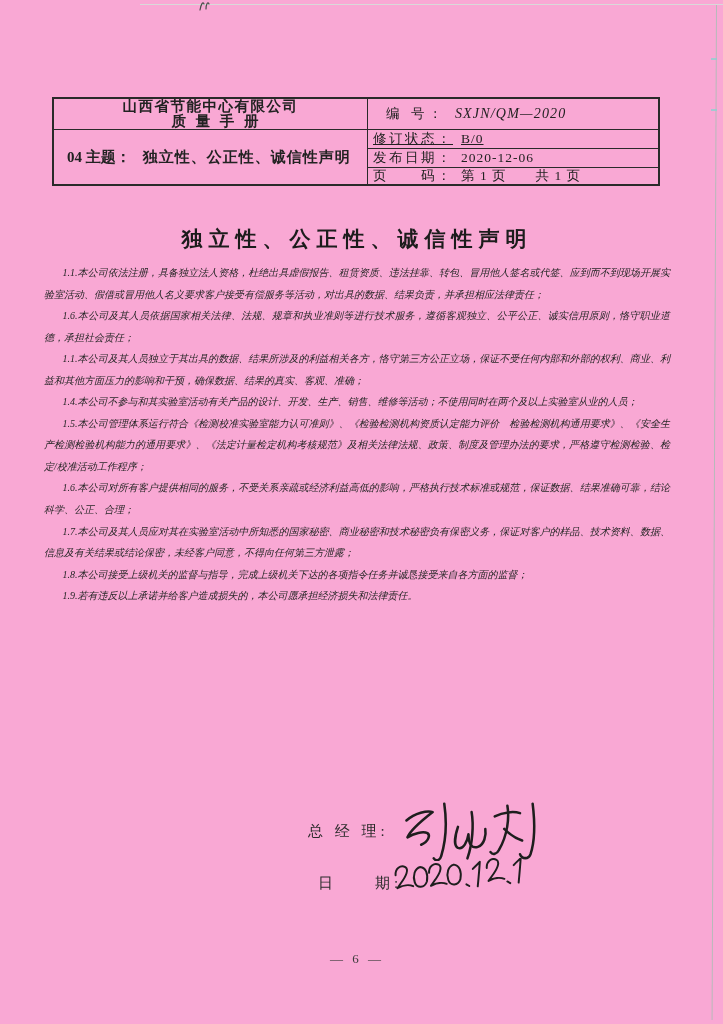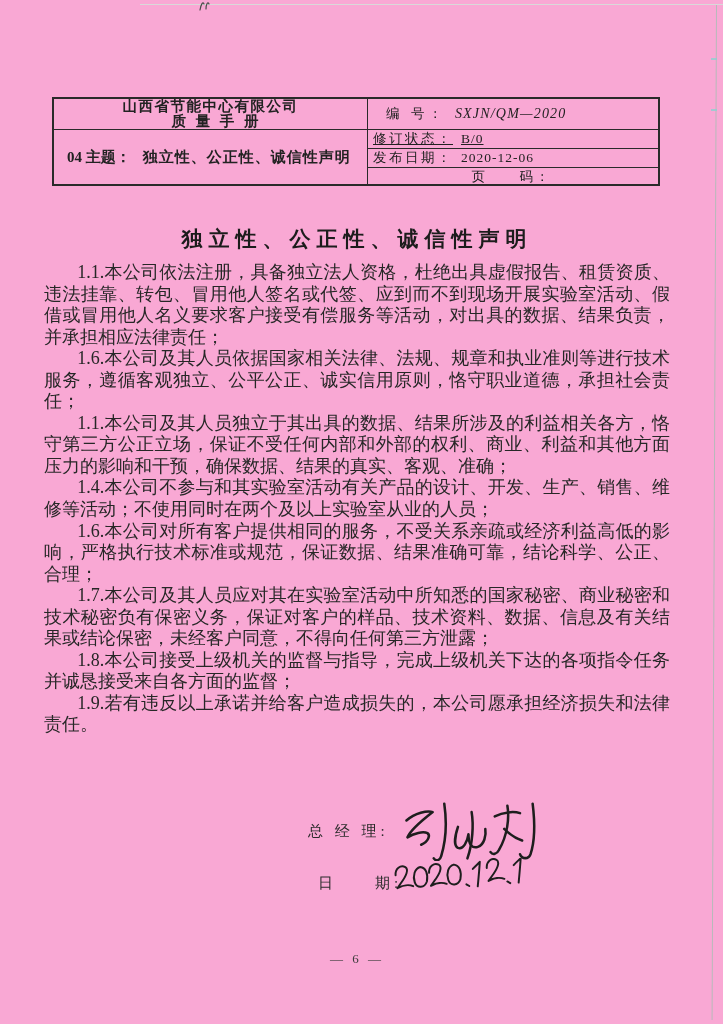--- a/index.html
+++ b/index.html
@@ -31,32 +31,32 @@
   .company-name{letter-spacing:1.5px;line-height:15px;}
   .manual-name{letter-spacing:3px;line-height:15px;margin-left:12px;}
   .cell-docno{grid-row:1;grid-column:2;border-bottom:1.5px solid #2a2a2a;padding-left:18px;}
   .docno-lbl{letter-spacing:4px;}
   .docno-val{font-style:italic;margin-left:9px;letter-spacing:1.2px;font-size:14px;}
   .cell-subject{grid-row:2/span 3;grid-column:1;border-right:1.5px solid #2a2a2a;padding-left:13px;font-weight:bold;font-size:15px;}
   .subject-lbl{flex:none;}
   .subject-val{margin-left:12px;letter-spacing:1px;flex:none;}
   .cell-rev{grid-row:2;grid-column:2;border-bottom:1.5px solid #2a2a2a;padding-left:5px;text-decoration:underline;}
   .cell-issue{grid-row:3;grid-column:2;border-bottom:1.5px solid #2a2a2a;padding-left:5px;}
-  .cell-page{grid-row:4;grid-column:2;padding-left:5px;flex-direction:column;}
+  .cell-page{grid-row:4;grid-column:2;padding-left:5px;}
   .row-lbl{letter-spacing:2.5px;width:88px;flex:none;}
   .row-val{letter-spacing:1px;}
   
   .doc-title{
     position:absolute;left:44px;top:225px;width:626px;margin:0;
     text-align:center;font-size:21px;font-weight:bold;letter-spacing:6px;color:#1c1c1c;
   }
   
   .body-text{
     position:absolute;left:44px;top:262px;width:626px;
-    font-size:18px;line-height:21.55px;text-align:justify;color:#272727;
+    font-size:10px;line-height:21.55px;text-align:justify;color:#272727;font-style:italic;
   }
   .body-text p{margin:0;text-indent:1.85em;}
   
   .sig-label{position:absolute;font-size:15px;color:#2b2b2b;letter-spacing:4px;}
   .mgr{left:308px;top:822px;}
   .date{left:318px;top:874px;}
   .sig-svg{position:absolute;left:398px;top:799px;width:142px;height:62px;}
   .date-svg{position:absolute;left:394px;top:858px;width:140px;height:38px;}
   
   .footer{
@@ -104,20 +104,21 @@
     </div>
   </div>
 
   <h1 class="doc-title">独立性、公正性、诚信性声明</h1>
 
   <div class="body-text">
     <p>1.1.本公司依法注册，具备独立法人资格，杜绝出具虚假报告、租赁资质、违法挂靠、转包、冒用他人签名或代签、应到而不到现场开展实验室活动、假借或冒用他人名义要求客户接受有偿服务等活动，对出具的数据、结果负责，并承担相应法律责任；</p>
     <p>1.6.本公司及其人员依据国家相关法律、法规、规章和执业准则等进行技术服务，遵循客观独立、公平公正、诚实信用原则，恪守职业道德，承担社会责任；</p>
     <p>1.1.本公司及其人员独立于其出具的数据、结果所涉及的利益相关各方，恪守第三方公正立场，保证不受任何内部和外部的权利、商业、利益和其他方面压力的影响和干预，确保数据、结果的真实、客观、准确；</p>
     <p>1.4.本公司不参与和其实验室活动有关产品的设计、开发、生产、销售、维修等活动；不使用同时在两个及以上实验室从业的人员；</p>
+    <p>1.5.本公司管理体系运行符合《检测校准实验室能力认可准则》、《检验检测机构资质认定能力评价　检验检测机构通用要求》、《安全生产检测检验机构能力的通用要求》、《法定计量检定机构考核规范》及相关法律法规、政策、制度及管理办法的要求，严格遵守检测检验、检定/校准活动工作程序；</p>
     <p>1.6.本公司对所有客户提供相同的服务，不受关系亲疏或经济利益高低的影响，严格执行技术标准或规范，保证数据、结果准确可靠，结论科学、公正、合理；</p>
     <p>1.7.本公司及其人员应对其在实验室活动中所知悉的国家秘密、商业秘密和技术秘密负有保密义务，保证对客户的样品、技术资料、数据、信息及有关结果或结论保密，未经客户同意，不得向任何第三方泄露；</p>
     <p>1.8.本公司接受上级机关的监督与指导，完成上级机关下达的各项指令任务并诚恳接受来自各方面的监督；</p>
     <p>1.9.若有违反以上承诺并给客户造成损失的，本公司愿承担经济损失和法律责任。</p>
   </div>
 
   <div class="sig-label mgr">总 经 理:</div>
   <svg class="sig-svg" viewBox="0 0 135 58" role="img" aria-label="刘出利">
     <g fill="none" stroke="#1e1e1e" stroke-width="2.4" stroke-linecap="round" stroke-linejoin="round">
       <path d="M8,20 C16,13 28,10 33,12 C24,19 12,29 9,36 C15,32 24,30 28,32 C31,34 29,40 22,43"></path>

